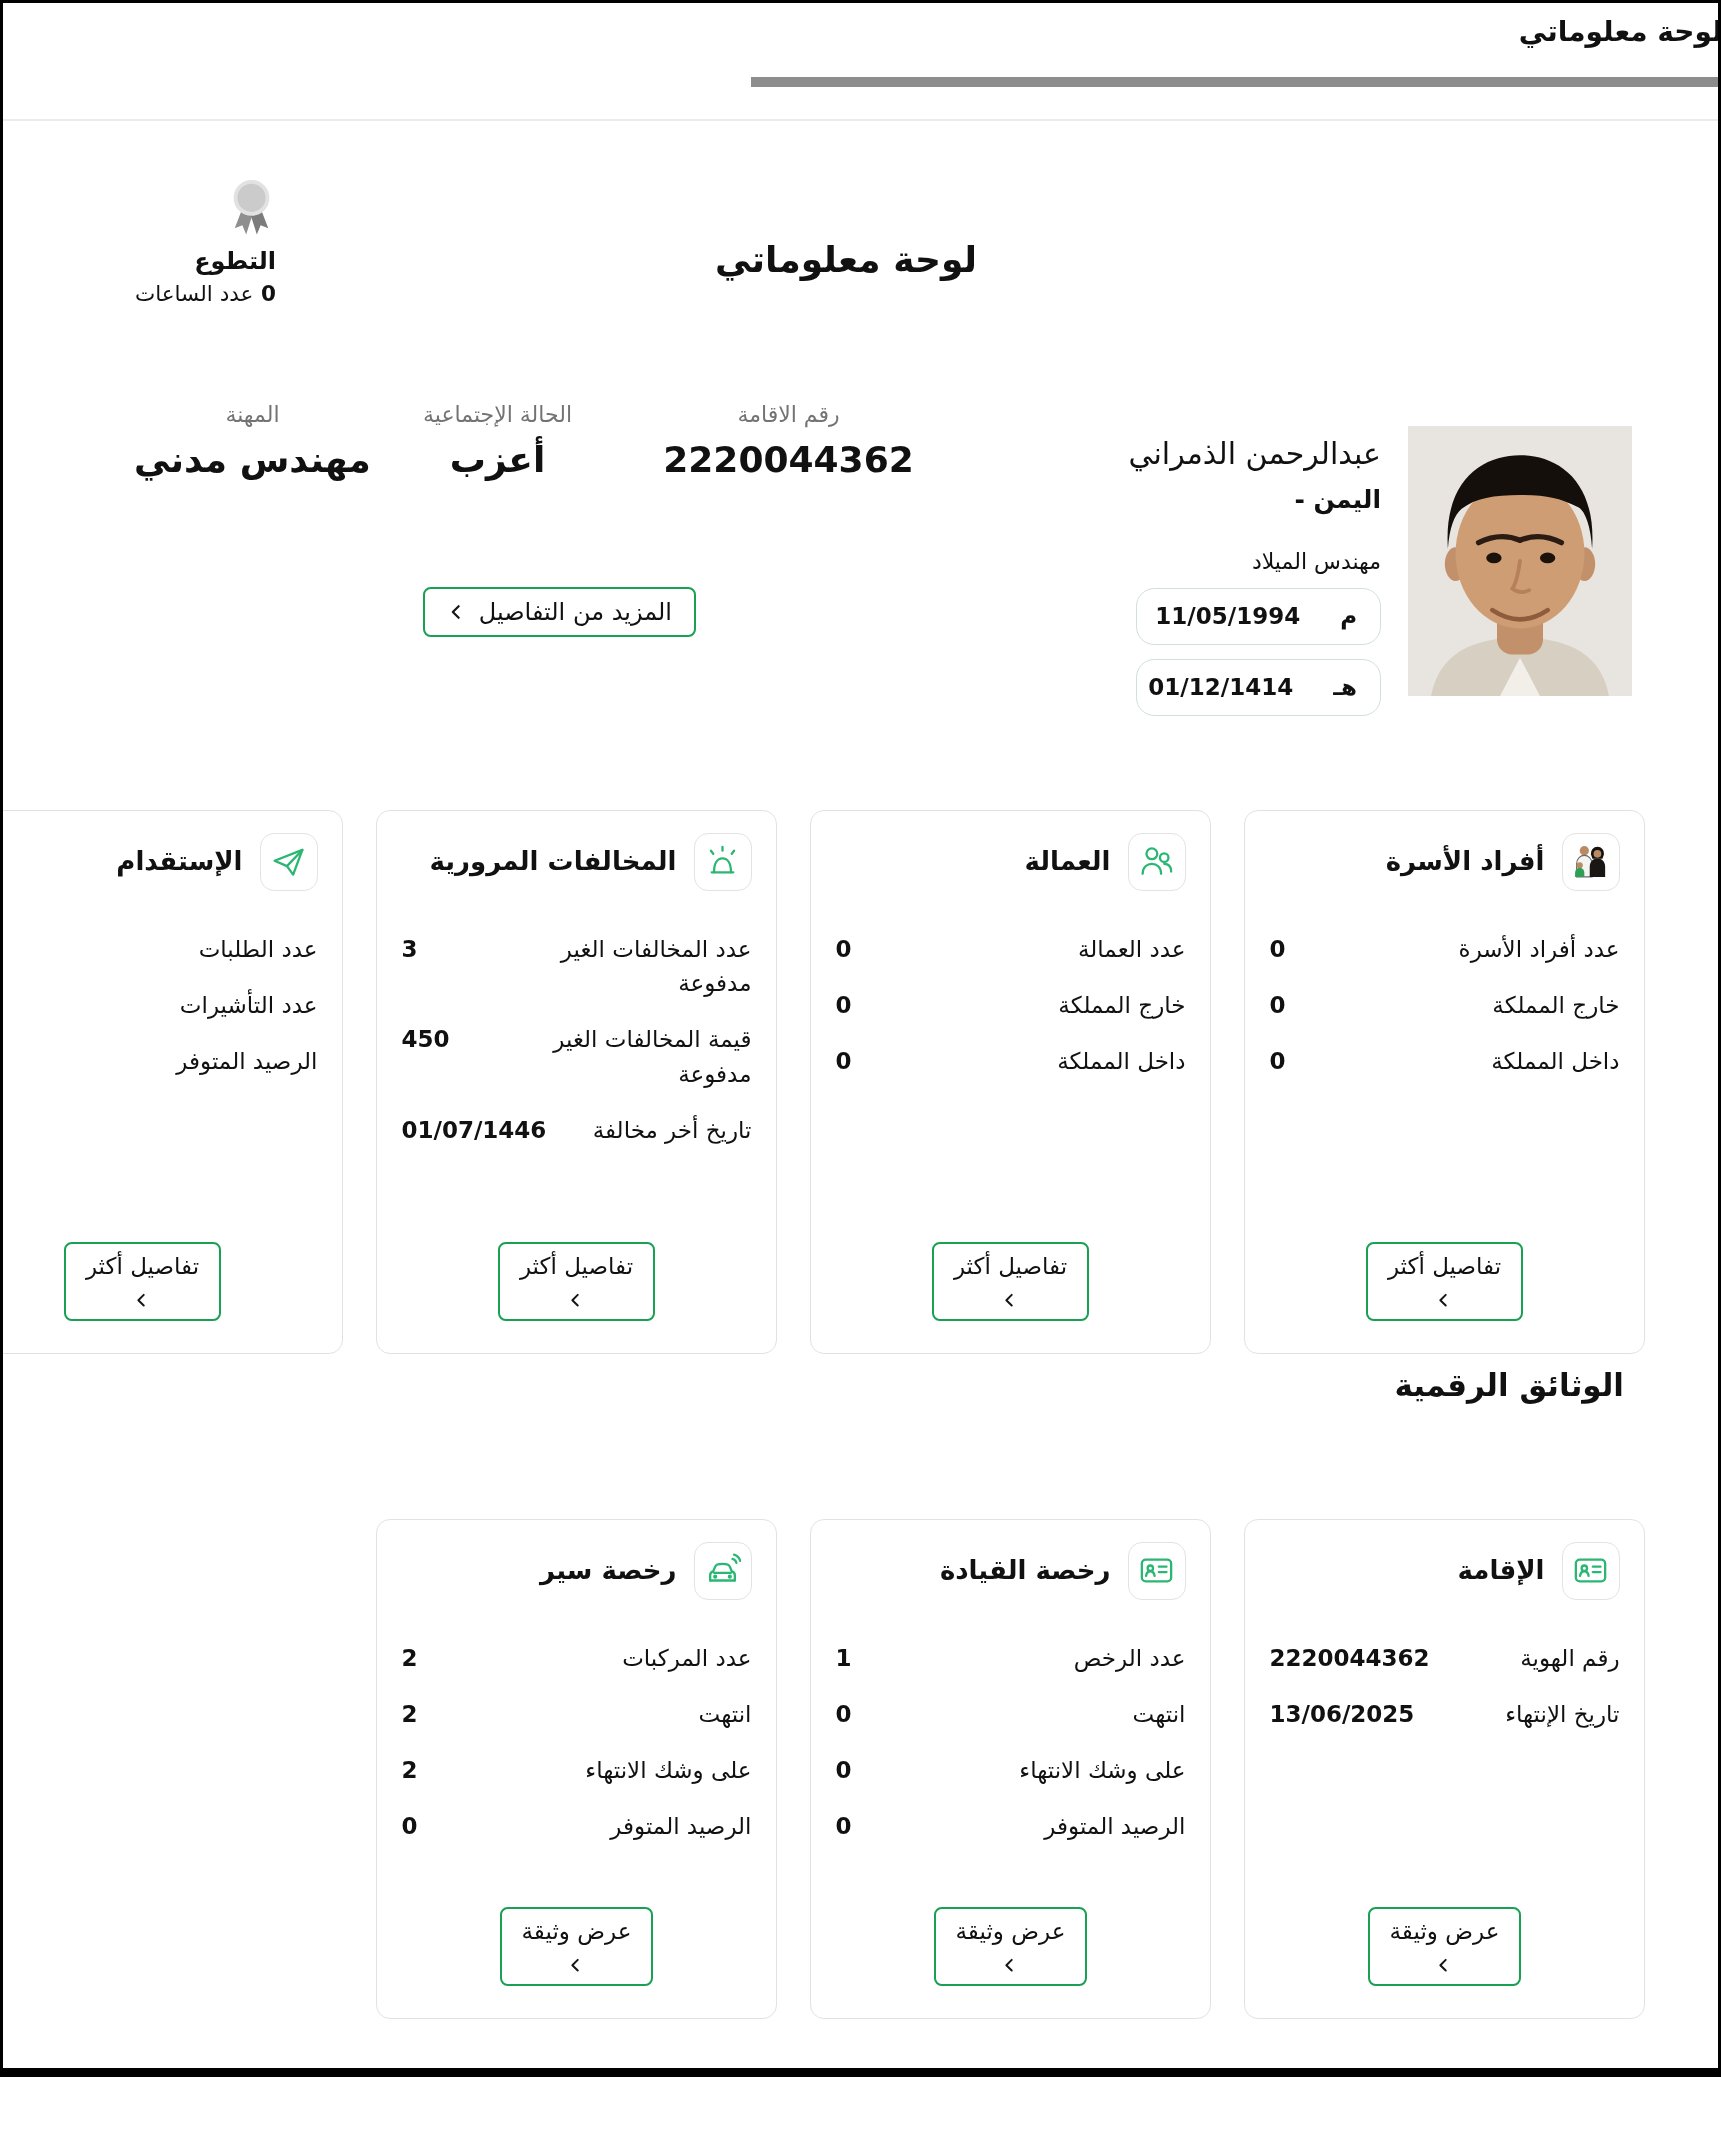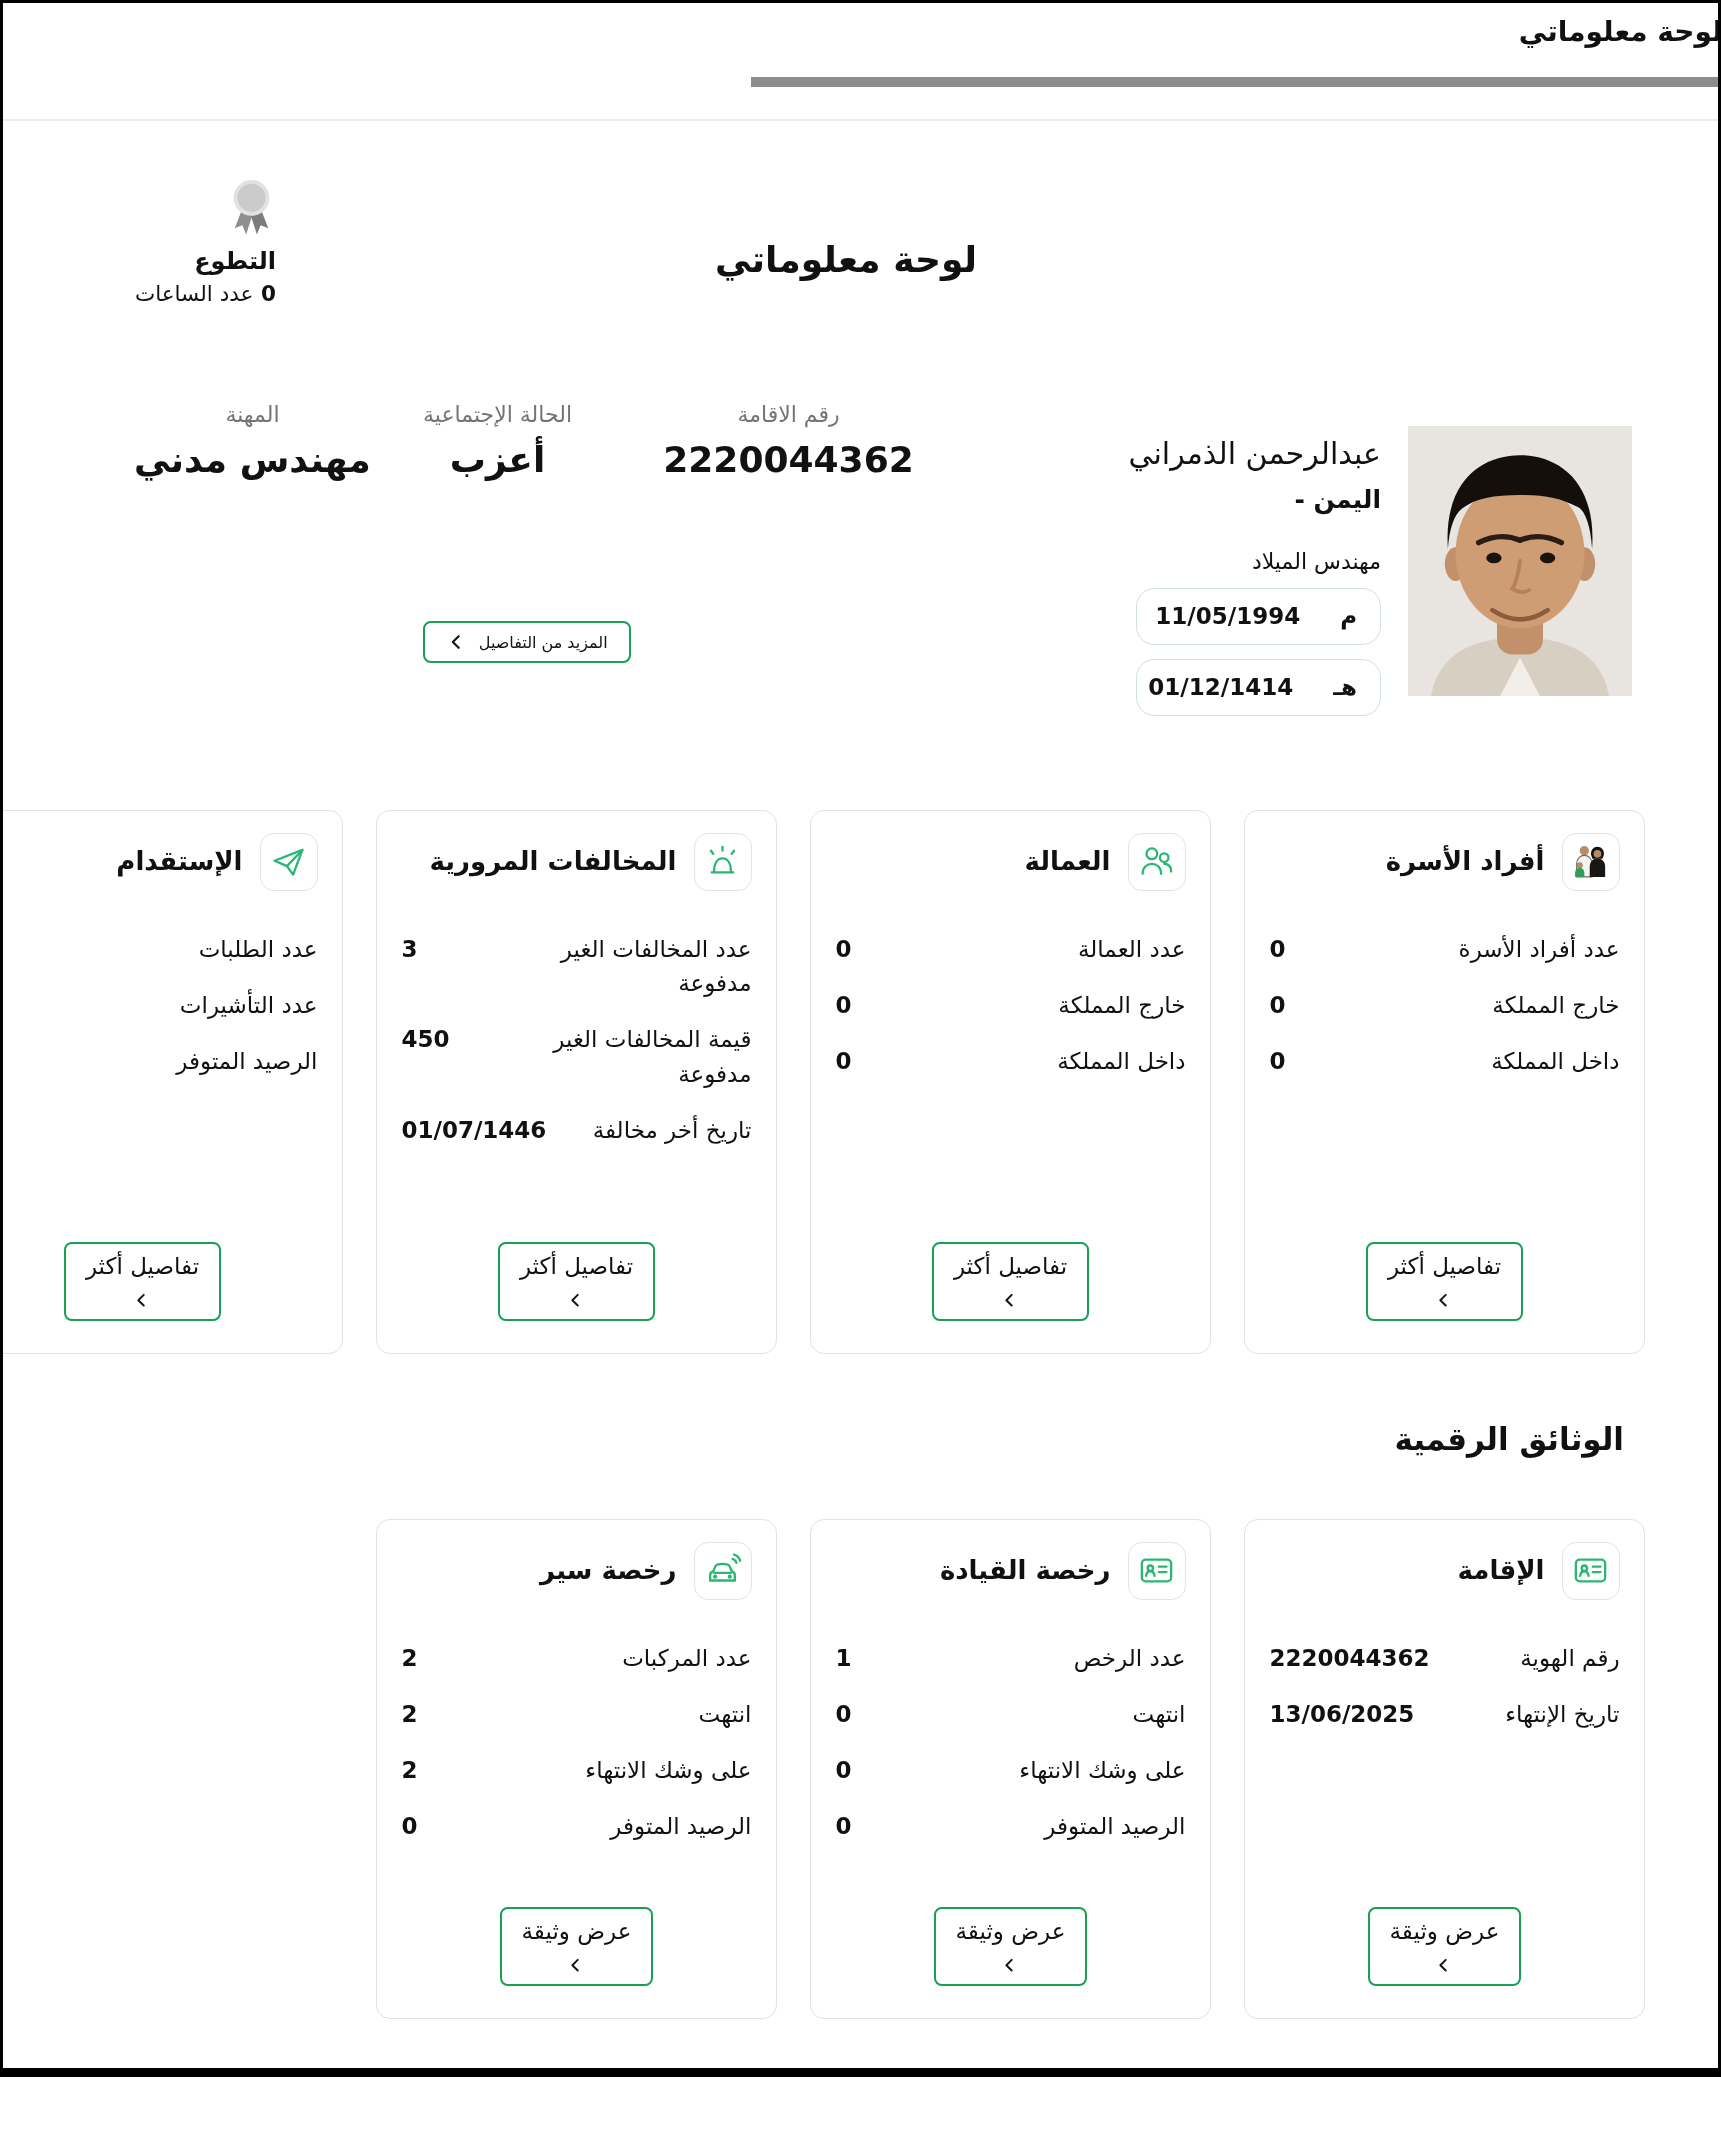--- a/index.html
+++ b/index.html
@@ -32,21 +32,21 @@
     display:flex;align-items:center;gap:40px;padding:0 23px;font-size:23px;font-weight:700;background:#fff;}
   .field{position:absolute;top:399px;width:261px;text-align:center;}
   .f-label{font-size:22px;color:#737373;}
   .f-value{font-size:36px;font-weight:700;margin-top:12.3px;}
   #field-residence{left:655px;}
   #field-marital{left:364px;}
   #field-profession{left:119px;}
 
   
   .g-btn{display:flex;align-items:center;gap:12.3px;border:2.3px solid #1aa053;border-radius:7.7px;background:#fff;
-    padding:9.2px 21.5px;font-size:16px;color:#111;font-family:inherit;cursor:pointer;margin-top:34px;}
+    padding:9.2px 21.5px;font-size:24px;color:#111;font-family:inherit;cursor:pointer;}
   .g-btn svg{flex:0 0 auto;}
   .more-btn{position:absolute;top:584px;left:420px;}
 
   
   .cards-row{position:absolute;right:73px;display:flex;gap:33px;}
   #row-summary{top:807px;}
   #row-docs{top:1516px;}
   .card{width:401px;box-sizing:border-box;background:#fff;border:1.5px solid #e2e2e2;border-radius:14px;
     padding:21.5px 24.5px 32px;display:flex;flex-direction:column;}
   #row-summary .card{height:544px;}
@@ -54,21 +54,21 @@
   .card-head{display:flex;align-items:center;gap:17px;}
   .icon-box{width:58px;height:58px;box-sizing:border-box;border:1.5px solid #e3e3e3;border-radius:14px;
     display:flex;align-items:center;justify-content:center;flex:0 0 auto;background:#fff;}
   .card-title{margin:0;font-size:26px;font-weight:700;line-height:1.2;}
   .card-rows{margin-top:41px;display:flex;flex-direction:column;gap:21.5px;}
   .crow{display:flex;justify-content:space-between;align-items:flex-start;gap:15.3px;}
   .crow .lbl{font-size:23px;line-height:1.5;max-width:253px;}
   .crow .val{font-size:23px;font-weight:700;line-height:1.5;white-space:nowrap;}
   .card-btn{margin-top:auto;align-self:center;font-size:23px;padding:9.2px 20px;flex-direction:column;}
 
-  .docs-title{position:absolute;top:1418px;right:94px;margin:0;font-size:31px;font-weight:700;}
+  .docs-title{position:absolute;top:1364px;right:94px;margin:0;font-size:31px;font-weight:700;}
 
   .footer-strip{position:absolute;top:2097px;left:0;width:100%;height:7px;background:#e9e9e9;}
 </style>
 </head>
 <body>
 
 <div class="page">
 
   <h1 class="top-title">لوحة معلوماتي</h1>
   <div class="title-underline"></div>

